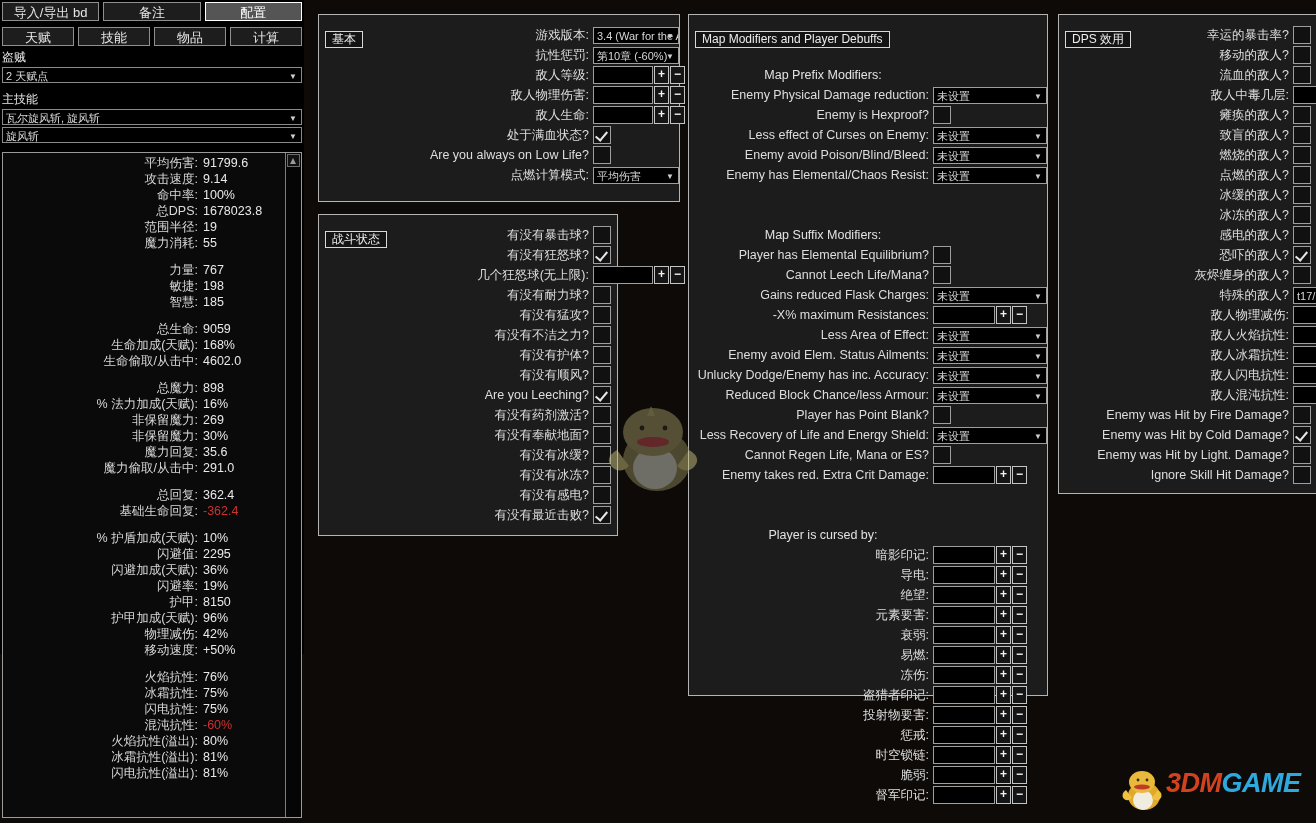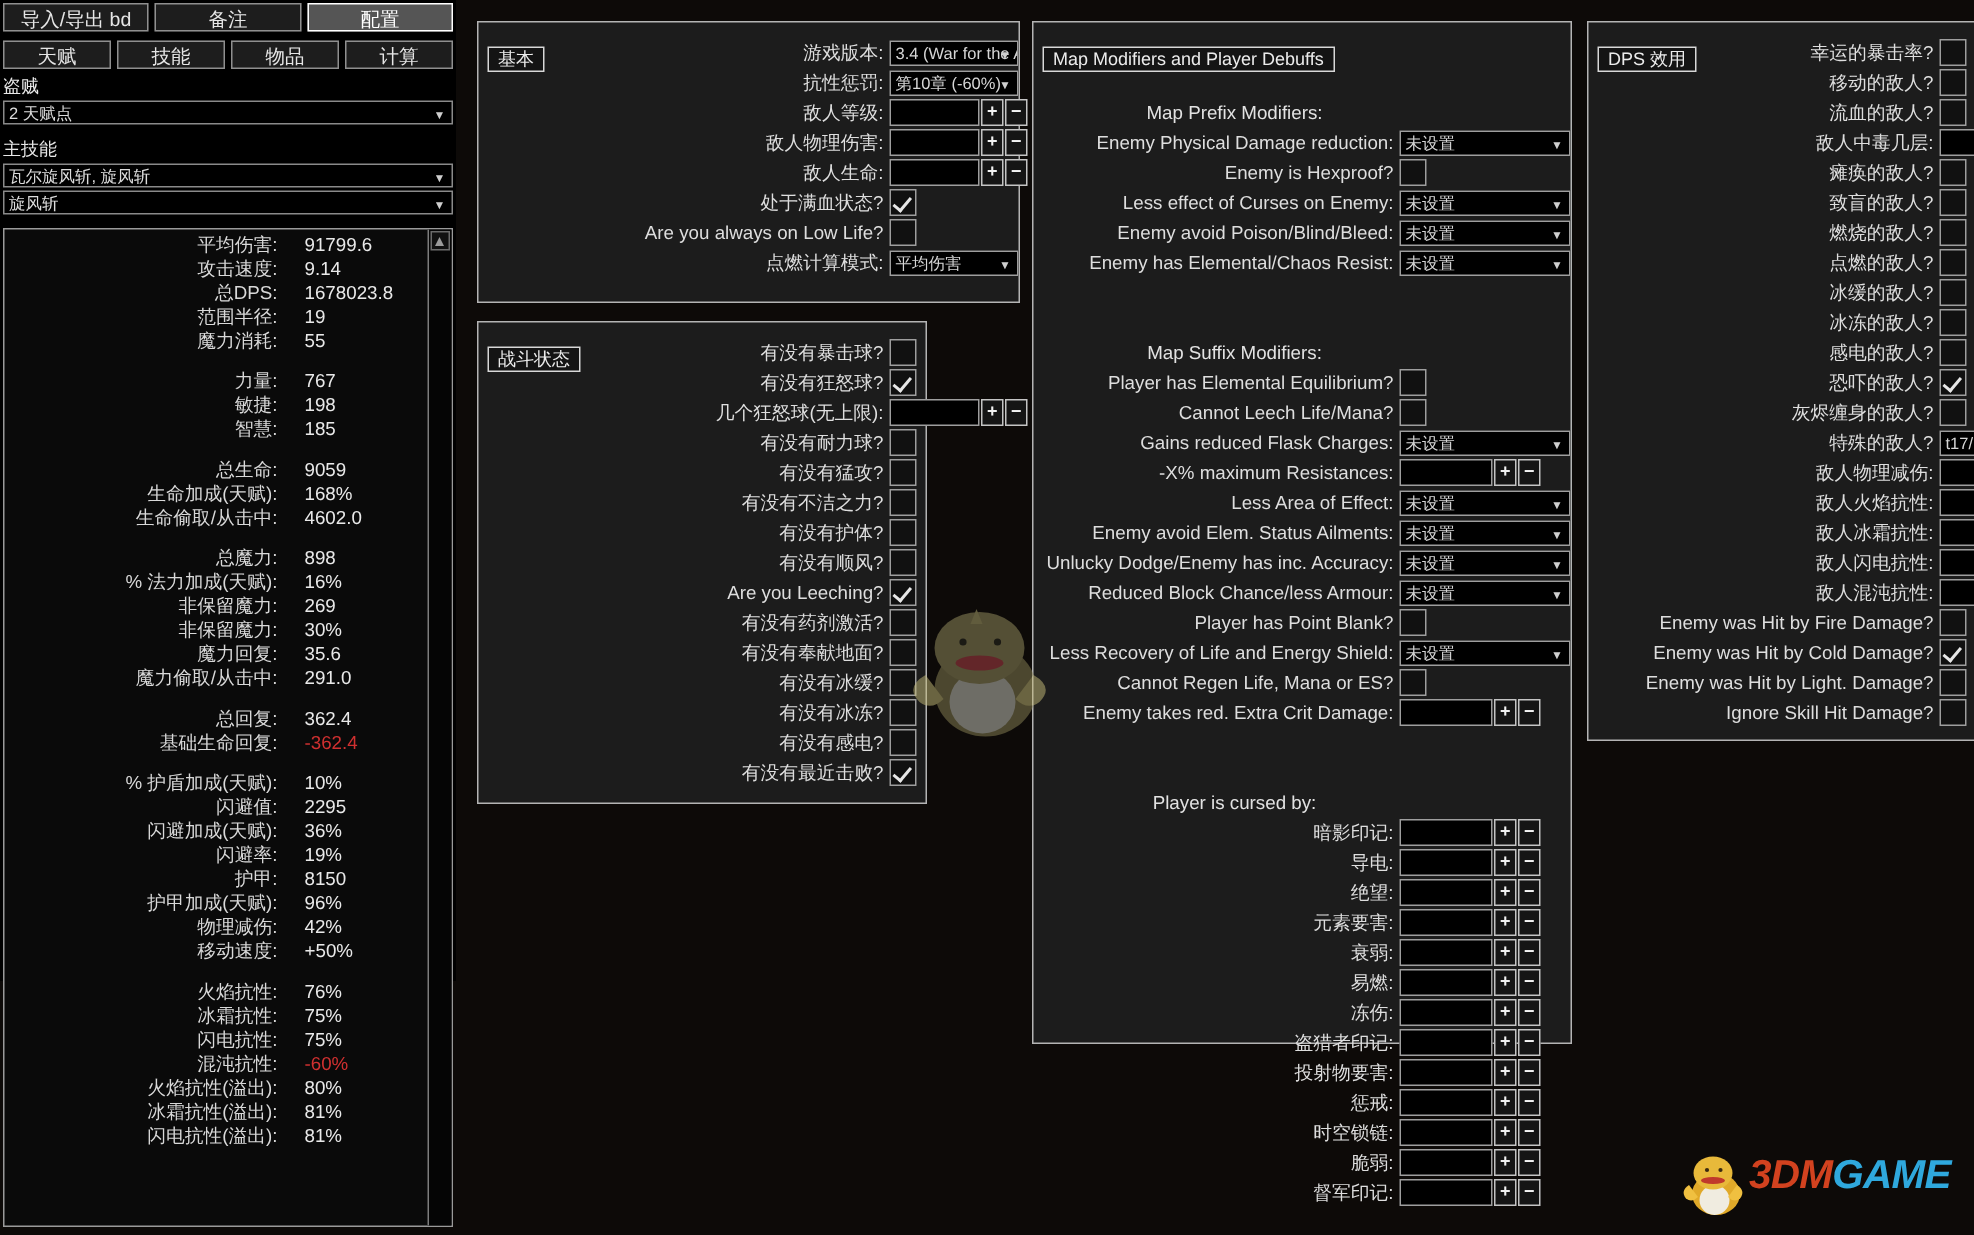--- a/index.html
+++ b/index.html
@@ -27,21 +27,21 @@
     white-space:nowrap;overflow:hidden;
   }
   .sel .arr{position:absolute;right:4px;top:0;font-size:8px;color:#cfcfcf;line-height:17px;}
   #stats-wrap{
     position:absolute;left:2px;top:152px;width:300px;height:666px;
     border:1px solid #9a9a9a;box-sizing:border-box;background:#0a0a0a;display:flex;
   }
   #stats-list{flex:1;overflow:hidden;padding-top:2px;}
   .st{display:flex;justify-content:flex-end;align-items:baseline;height:16px;line-height:16px;padding-right:4px;}
   .st .k{color:#d9d9d9;font-size:12.5px;text-align:center;}
-  .st .v{color:#e9e9e9;font-size:12.5px;margin-left:18px;min-width:78px;text-align:left;}
+  .st .v{color:#e9e9e9;font-size:12.5px;margin-left:5px;min-width:78px;text-align:left;}
   .st .v.neg{color:#d03030;}
   .gap{height:11px;}
   #stats-scroll{width:15px;background:#050505;border-left:1px solid #7d7d7d;position:relative;}
   #stats-scroll .up{
     width:13px;height:13px;margin:1px auto 0 auto;background:#111;border:1px solid #6b6b6b;
     box-sizing:border-box;position:relative;cursor:pointer;
   }
   #stats-scroll .up::after{
     content:"";position:absolute;left:2px;top:3px;width:0;height:0;
     border-left:3.5px solid transparent;border-right:3.5px solid transparent;border-bottom:6px solid #9a9a9a;
@@ -139,20 +139,24 @@
     <div id="stats-list">
         <div class="st">
           <span class="k">平均伤害:</span>
           <span class="v">91799.6</span>
         </div>
         <div class="st">
           <span class="k">攻击速度:</span>
           <span class="v">9.14</span>
         </div>
         <div class="st">
+          <span class="k">命中率:</span>
+          <span class="v">100%</span>
+        </div>
+        <div class="st">
           <span class="k">总DPS:</span>
           <span class="v">1678023.8</span>
         </div>
         <div class="st">
           <span class="k">范围半径:</span>
           <span class="v">19</span>
         </div>
         <div class="st">
           <span class="k">魔力消耗:</span>
           <span class="v">55</span>

